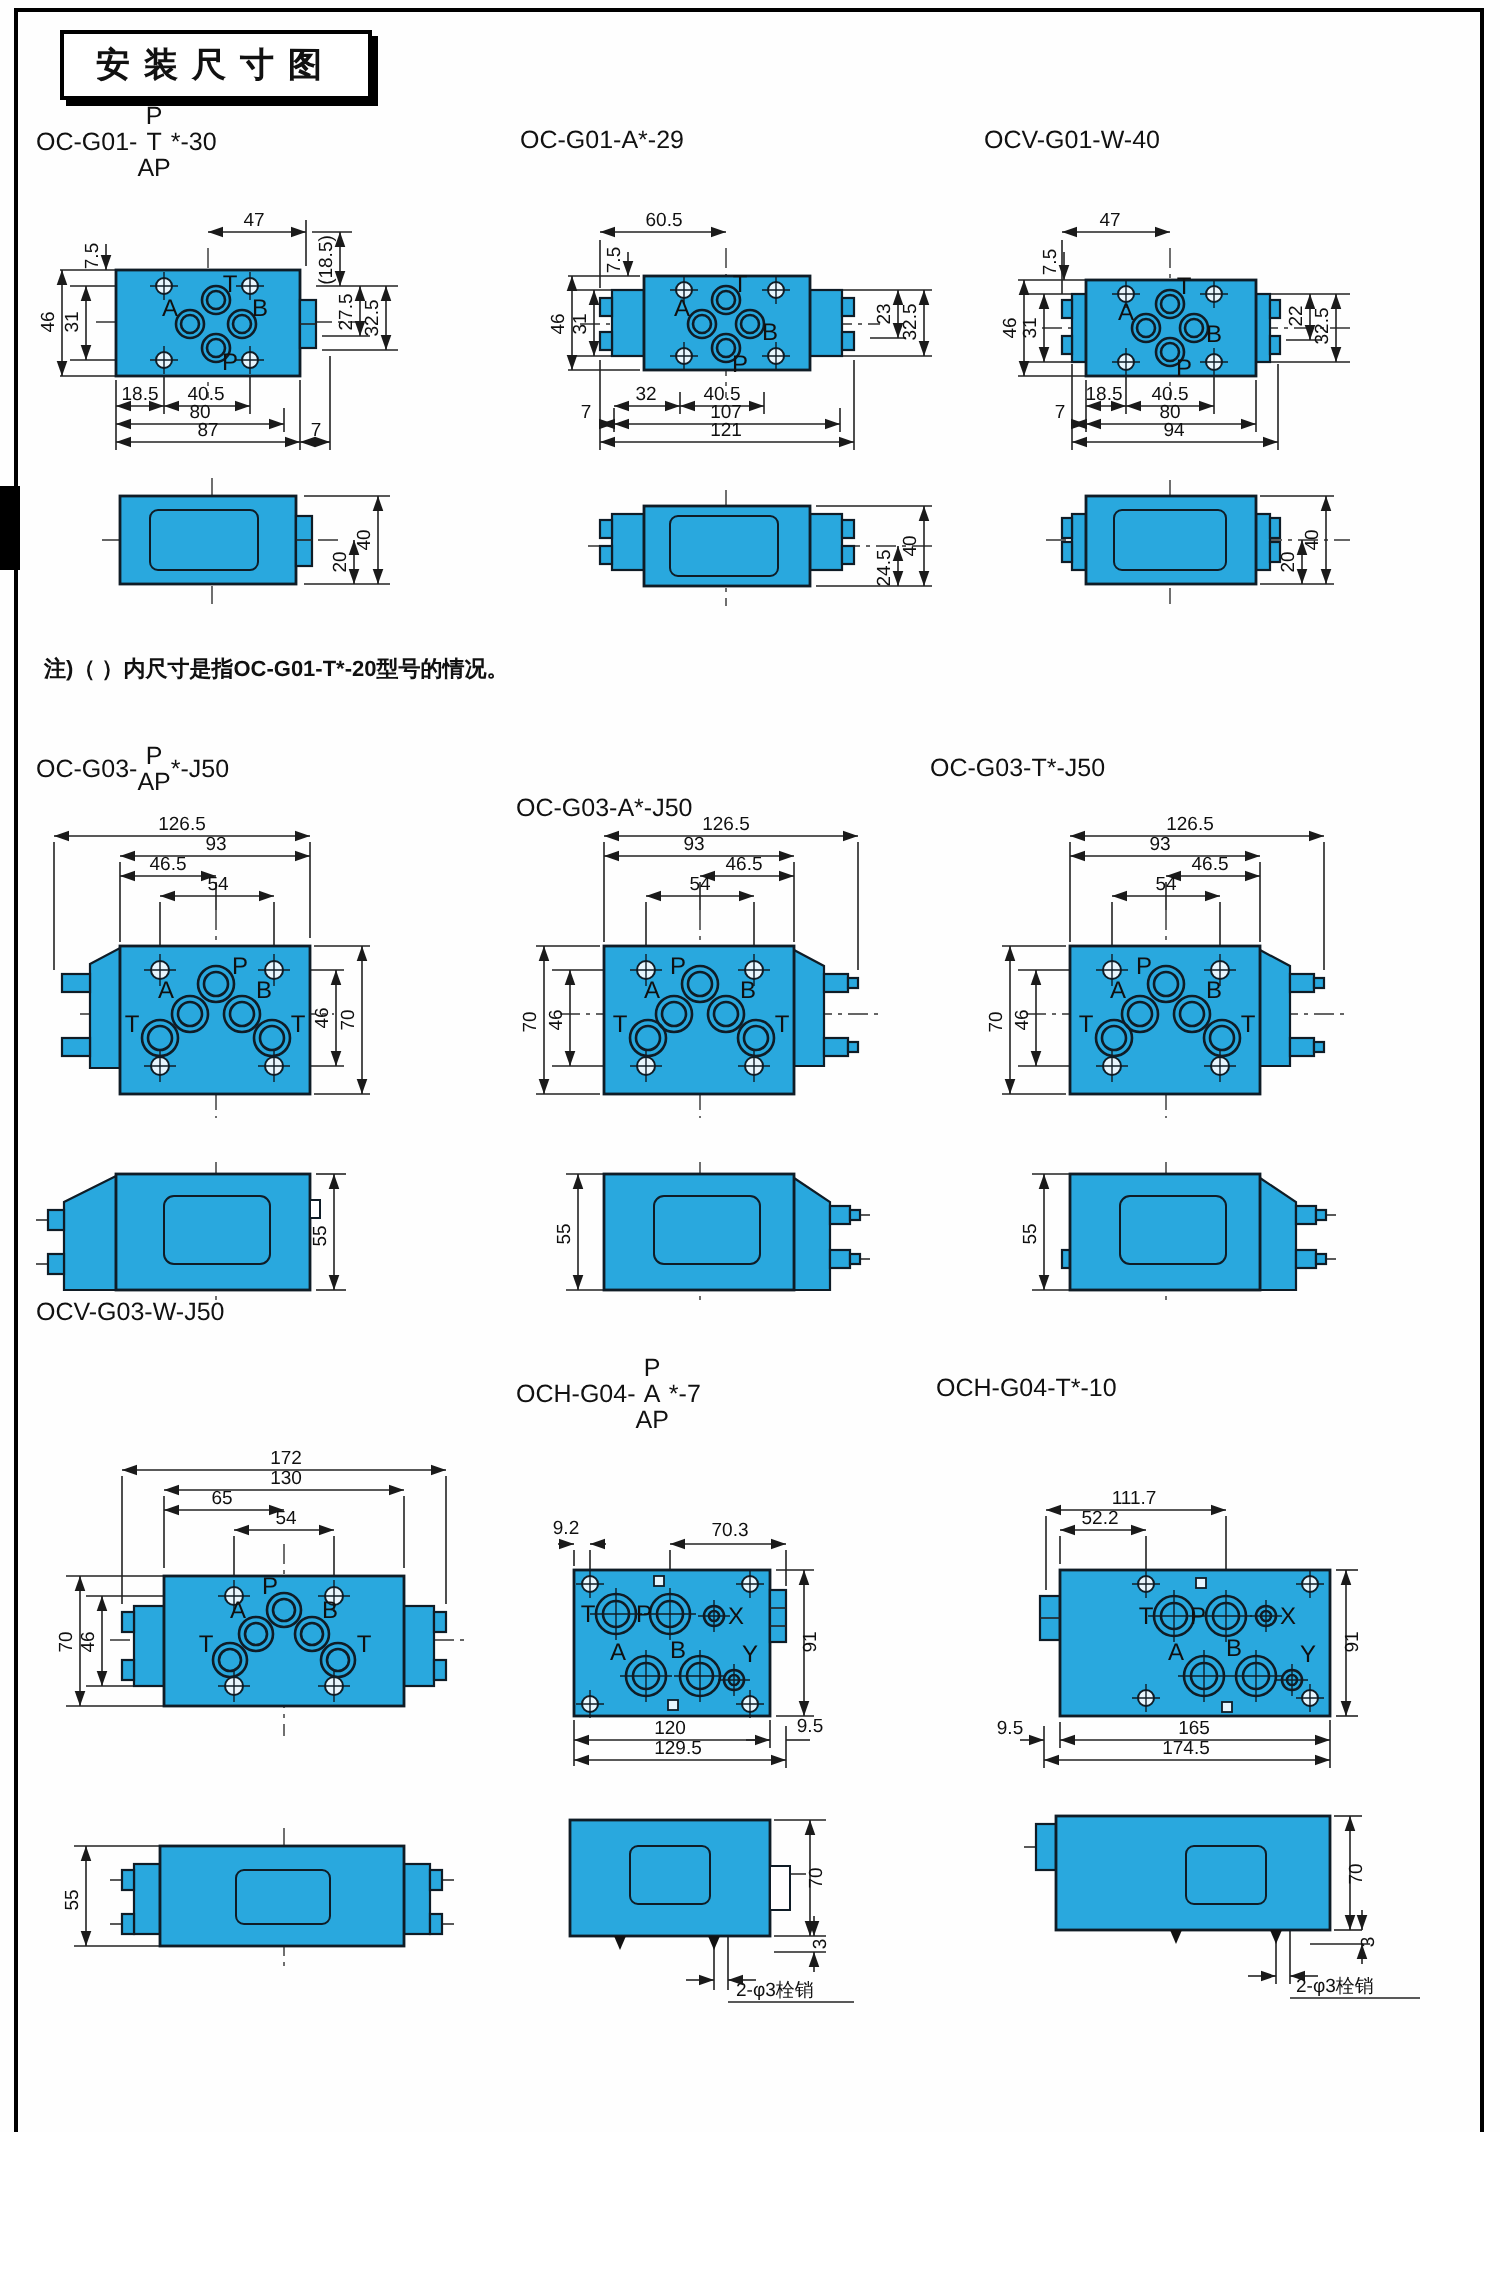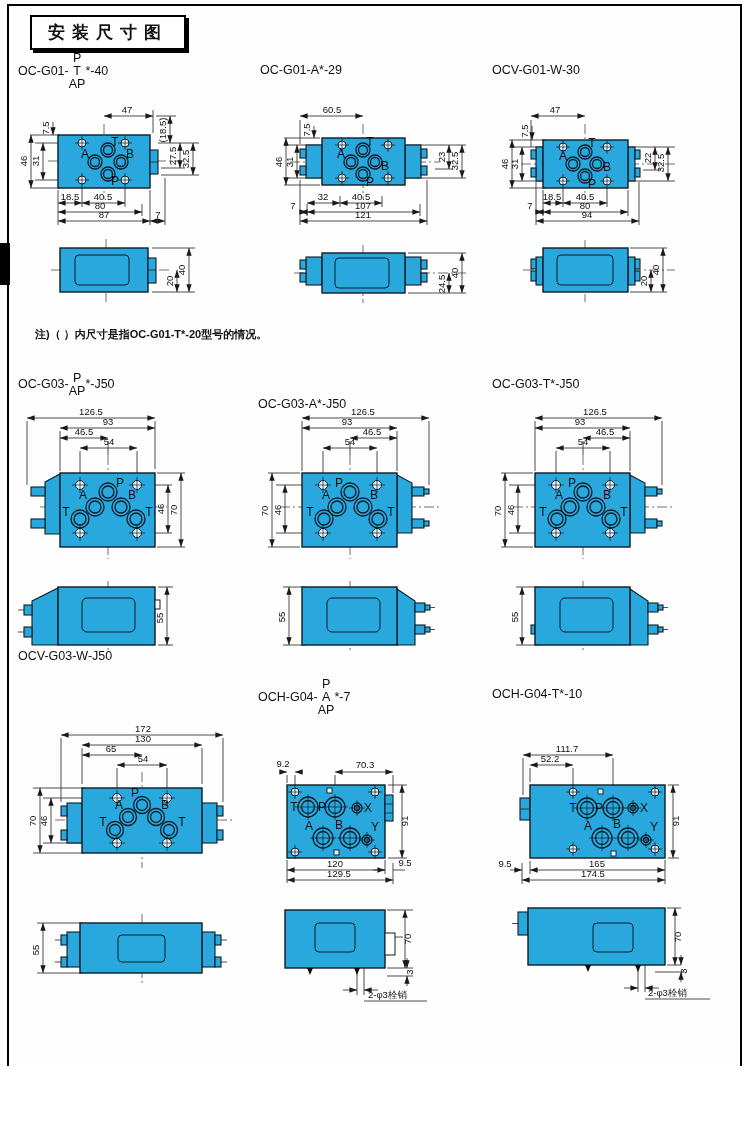--- a/index.html
+++ b/index.html
@@ -4,21 +4,21 @@
 <style>
 *{margin:0;padding:0;box-sizing:border-box}
 html,body{background:#fff}
 .page{position:relative;width:750px;height:1066px;background:#fefefe;font-family:"Liberation Sans",sans-serif;color:#111;overflow:hidden}
 .frame{position:absolute;left:7px;top:4px;width:735px;height:1137px;border:2px solid #000;pointer-events:none}
 .sidetab{position:absolute;left:0;top:243px;width:10px;height:42px;background:#000}
 .title{position:absolute;left:30px;top:15px;padding:4px 16px;border:2px solid #000;background:#fff;box-shadow:3px 3px 0 0 #000;font-size:17px;font-weight:bold;letter-spacing:7px;white-space:nowrap}
 .mlabel{position:absolute;font-size:12.5px;white-space:nowrap;line-height:1.1}
 .stk{display:inline-flex;flex-direction:column;align-items:center;vertical-align:middle;line-height:1.05}
 .stk i{font-style:normal}
-.note{position:absolute;left:35px;top:327px;font-size:11px;font-weight:bold}
+.note{position:absolute;left:22px;top:327px;font-size:11px;font-weight:bold}
 svg{position:absolute;overflow:visible}
 svg text{font-size:9.5px;fill:#101010}
 text.pl{font-size:12px}
 .body{fill:#29A8DE;stroke:#0f1c26;stroke-width:1.4}
 .sub{fill:#29A8DE;stroke:#0f1c26;stroke-width:1.1}
 .tabw{fill:#fff;stroke:#0f1c26;stroke-width:1}
 .inr{fill:none;stroke:#0f1c26;stroke-width:1}
 .dl{stroke:#222;stroke-width:0.8;fill:none}
 g.dl line{stroke:#222;stroke-width:0.8}
 .dim{marker-start:url(#arr);marker-end:url(#arr)}
@@ -44,36 +44,36 @@
 
 <div class="frame"></div>
 <div class="sidetab"></div>
 <div class="title">安装尺寸图</div>
 <div class="note">注)（ ）内尺寸是指OC-G01-T*-20型号的情况。</div>
 
 <div class="mlabel" style="left:18px;top:52px"><span>OC-G01-</span><span class="stk">
         <i>P</i>
         <i>T</i>
         <i>AP</i>
-      </span><span>*-40</span></div>
+      </span><span>*-30</span></div>
 <div class="mlabel" style="left:260px;top:64px"><span>OC-G01-A*-29</span></div>
-<div class="mlabel" style="left:492px;top:64px"><span>OCV-G01-W-30</span></div>
+<div class="mlabel" style="left:492px;top:64px"><span>OCV-G01-W-40</span></div>
 <div class="mlabel" style="left:18px;top:372px"><span>OC-G03-</span><span class="stk">
         <i>P</i>
         <i>AP</i>
       </span><span>*-J50</span></div>
 <div class="mlabel" style="left:258px;top:398px"><span>OC-G03-A*-J50</span></div>
-<div class="mlabel" style="left:492px;top:378px"><span>OC-G03-T*-J50</span></div>
+<div class="mlabel" style="left:465px;top:378px"><span>OC-G03-T*-J50</span></div>
 <div class="mlabel" style="left:18px;top:650px"><span>OCV-G03-W-J50</span></div>
 <div class="mlabel" style="left:258px;top:678px"><span>OCH-G04-</span><span class="stk">
         <i>P</i>
         <i>A</i>
         <i>AP</i>
       </span><span>*-7</span></div>
-<div class="mlabel" style="left:492px;top:688px"><span>OCH-G04-T*-10</span></div>
+<div class="mlabel" style="left:468px;top:688px"><span>OCH-G04-T*-10</span></div>
 
 <svg style="left:15px;top:100px" width="230" height="215" viewBox="0 0 230 215">
 <g class="cl">
 <line x1="33" y1="61" x2="165" y2="61"></line>
         <line x1="89" y1="24" x2="89" y2="99"></line>
 <line x1="36" y1="170" x2="155" y2="170"></line>
         <line x1="91" y1="139" x2="91" y2="202"></line>
 </g>
 <g class="dl">
 <line class="dim" x1="89" y1="16" x2="138" y2="16"></line>

